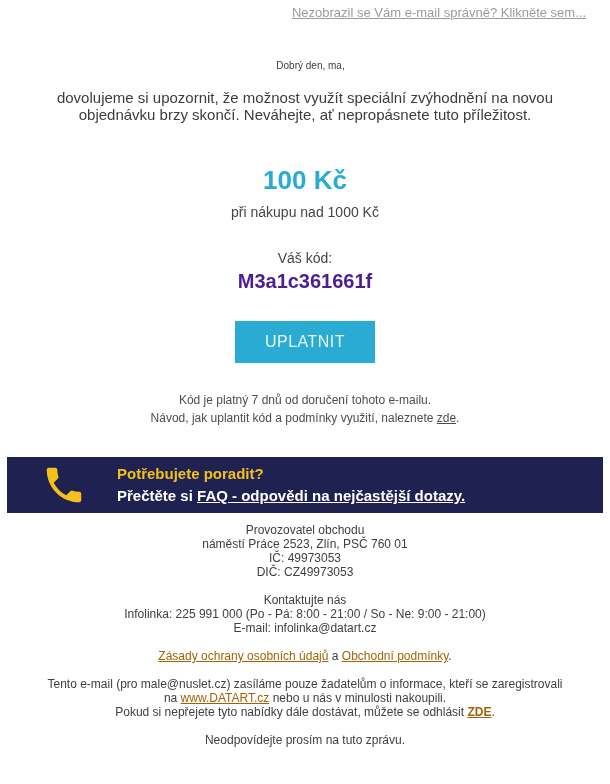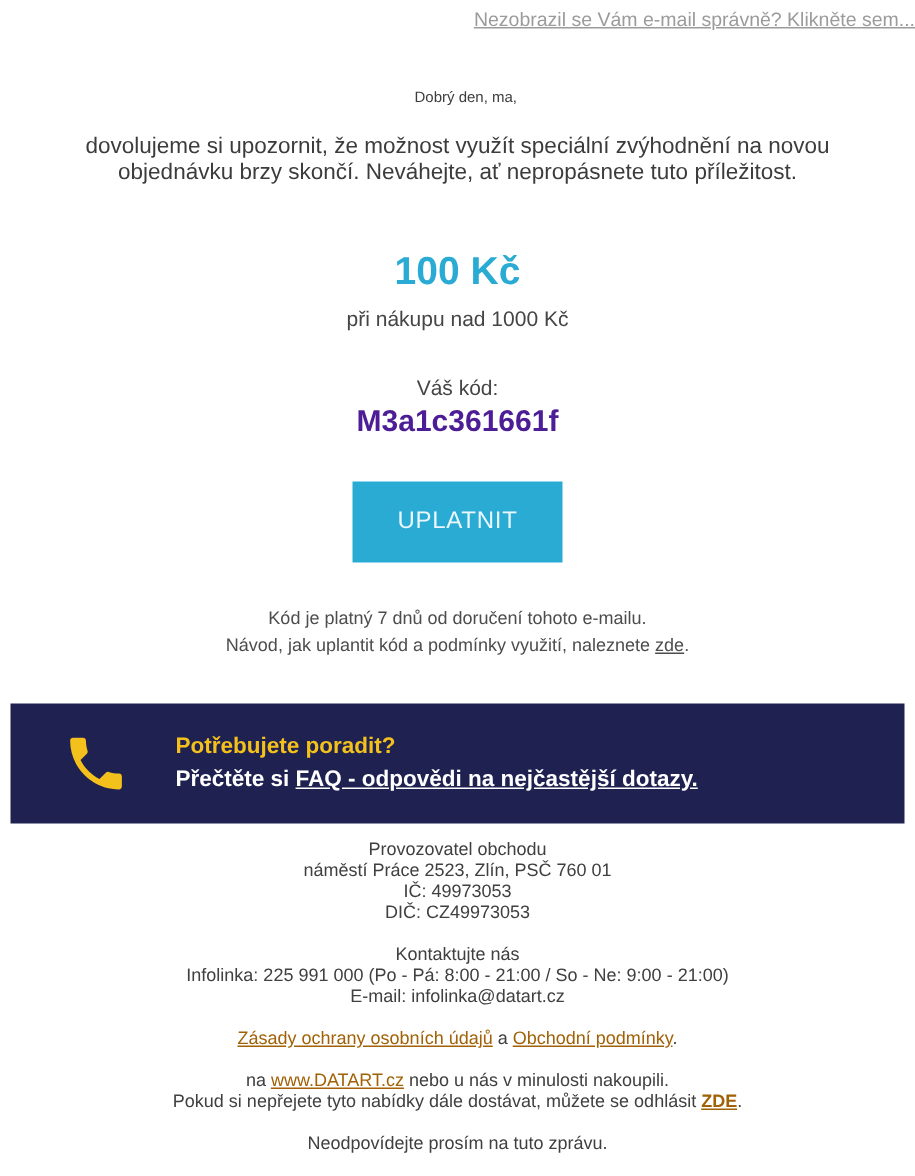--- a/index.html
+++ b/index.html
@@ -7,21 +7,21 @@
   body {
     height: 784px;
     overflow: hidden;
     font-family: "Liberation Sans", sans-serif;
     color: #3c3c3c;
   }
   a { cursor: pointer; }
 
   .preheader {
     text-align: right;
-    padding: 5px 0 0 0;
+    padding: 5px 24px 0 0;
     font-size: 13px;
   }
   .preheader a {
     color: #9b9b9b;
     text-decoration: underline;
   }
 
   .greeting {
     margin-top: 40px;
     text-align: center;
@@ -70,36 +70,36 @@
   .redeem-button {
     display: inline-block;
     background: #29abd4;
     color: #eaf7fc;
     border: none;
     font-family: "Liberation Sans", sans-serif;
     font-size: 16px;
     letter-spacing: 0.5px;
     padding: 12px 30px;
     min-width: 126px;
-    height: 54px;
+    height: 42px;
     cursor: pointer;
   }
 
   .terms {
     margin-top: 30px;
     text-align: center;
     font-size: 12px;
     color: #4d4d4d;
   }
   .terms p { margin: 0 0 4px 0; }
   .terms a { color: #4d4d4d; text-decoration: underline; }
 
   .help-banner {
     margin: 32px 7px 0 7px;
-    height: 80px;
+    height: 56px;
     background: #1f2251;
     display: flex;
     align-items: center;
   }
   .phone-icon-wrap {
     margin-left: 34px;
     width: 46px;
     height: 46px;
     flex: 0 0 auto;
   }
@@ -173,17 +173,18 @@
   </div>
   <div class="block">
     <div>Kontaktujte nás</div>
     <div>Infolinka: 225 991 000 (Po - Pá: 8:00 - 21:00 / So - Ne: 9:00 - 21:00)</div>
     <div>E-mail: infolinka@datart.cz</div>
   </div>
   <div class="block">
     <a>Zásady ochrany osobních údajů</a><span> a </span><a>Obchodní podmínky</a><span>.</span>
   </div>
   <div class="block">
+    <div>Tento e-mail (pro male@nuslet.cz) zasíláme pouze žadatelům o informace, kteří se zaregistrovali</div>
     <div><span>na </span><a>www.DATART.cz</a><span> nebo u nás v minulosti nakoupili.</span></div>
     <div><span>Pokud si nepřejete tyto nabídky dále dostávat, můžete se odhlásit </span><a class="bold-link">ZDE</a><span>.</span></div>
   </div>
   <div class="no-reply">Neodpovídejte prosím na tuto zprávu.</div>
 </div>
 
 </body></html>

